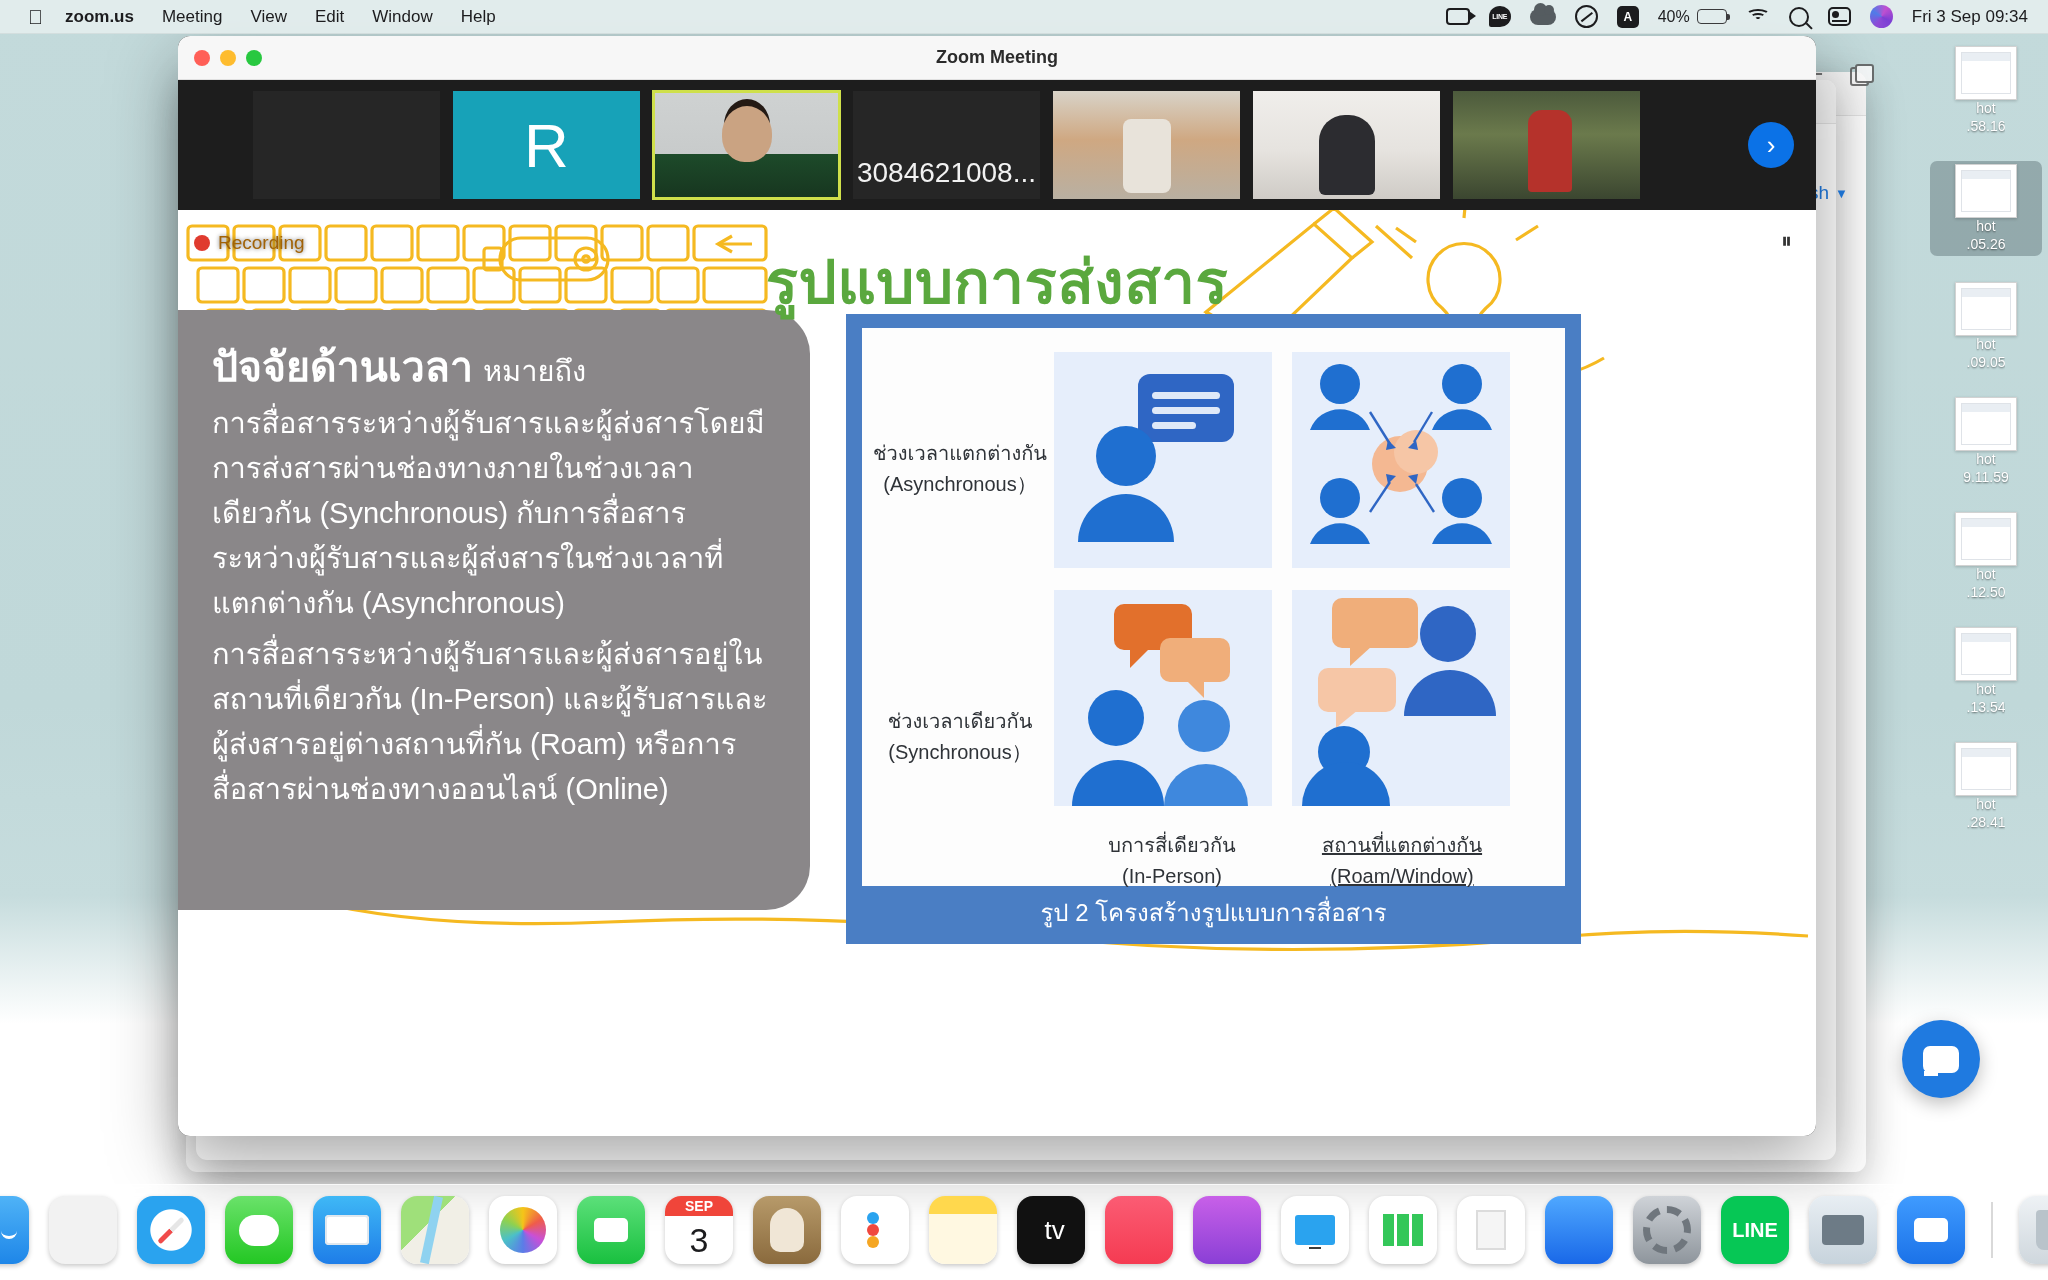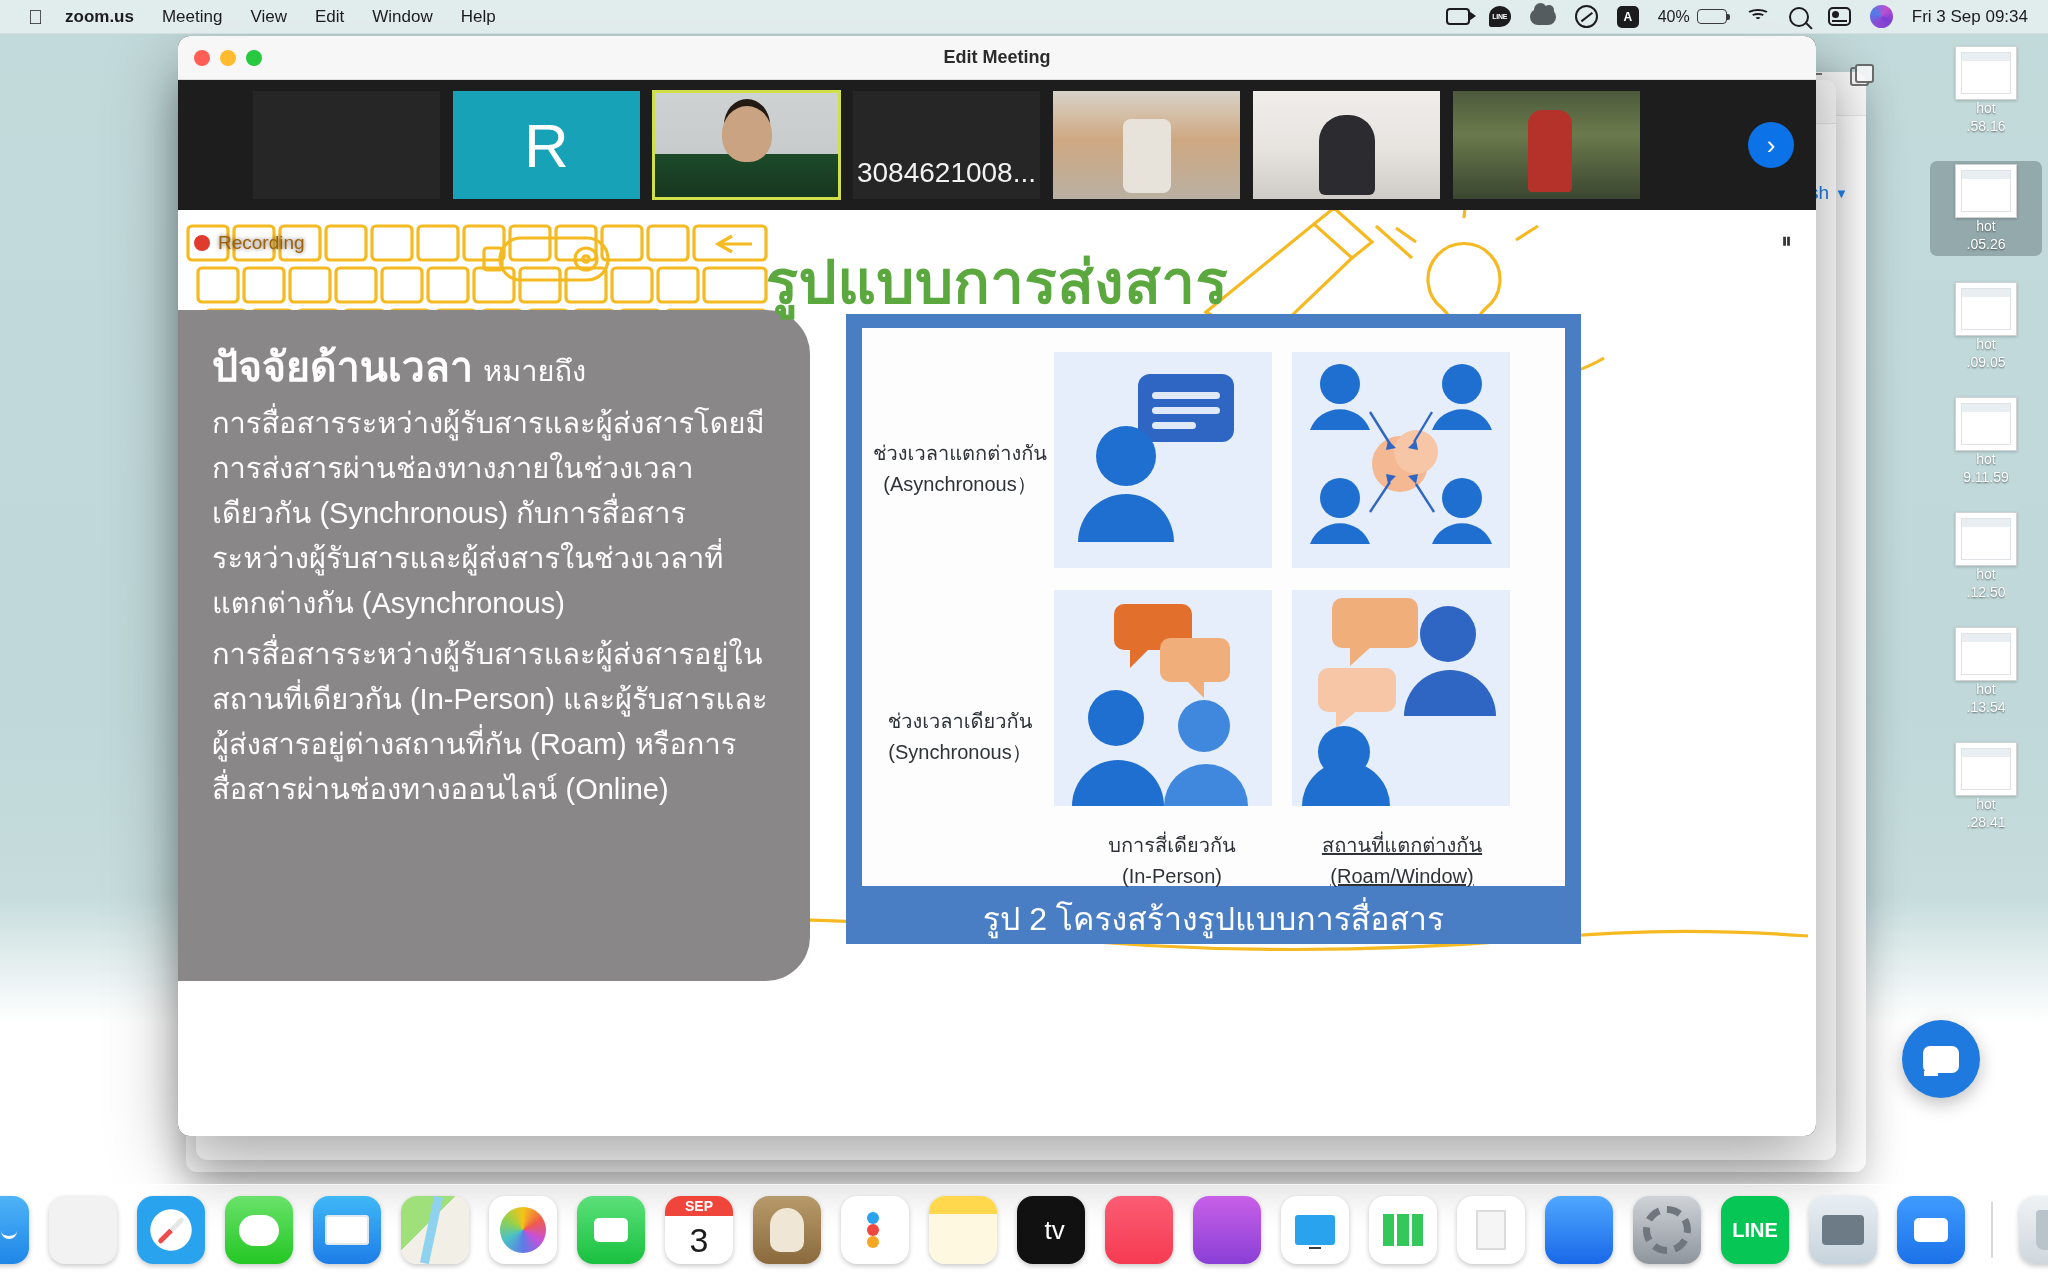--- a/index.html
+++ b/index.html
@@ -130,30 +130,30 @@
   .slide { position:relative; height:926px; background:#ffffff; overflow:hidden; }
   .doodle { position:absolute; inset:0; pointer-events:none; }
   .rec { position:absolute; left:16px; top:22px; display:flex; align-items:center; gap:8px; z-index:6;}
   .rec .dot { width:16px; height:16px; border-radius:50%; background:#e03b2f; }
   .rec .lbl { color:#a16207; font-size:19px; text-shadow:0 0 4px rgba(0,0,0,.6); }
   .pause-ic { position:absolute; right:22px; top:18px; color:#333; font-size:22px; letter-spacing:2px; z-index:6;}
 
   .slide-title { position:absolute; left:0; right:0; top:24px; text-align:center;
      font-size:60px; font-weight:bold; color:#5aa83e; letter-spacing:.5px; z-index:5; }
 
-  .grey-card { position:absolute; left:0px; top:100px; width:632px; height:671px;
+  .grey-card { position:absolute; left:0px; top:100px; width:632px; height:600px;
      background:#8a8789; border-radius:0 44px 44px 0; padding:30px 34px 0 34px; color:#fff; z-index:4;}
   .gc-h { font-size:41px; font-weight:bold; line-height:1.35; }
   .gc-h .sub { font-size:29px; font-weight:normal; margin-left:10px; }
   .gc-p { font-size:29px; line-height:1.55; margin-top:6px; font-weight:400;}
 
   .diagram { position:absolute; left:668px; top:104px; width:735px; height:630px;
      background:#4a7ec4; padding:14px 16px 0 16px; z-index:4; }
   .dg-inner { background:#fdfdfd; width:100%; height:558px; position:relative; padding:14px; }
-  .dg-caption { color:#fff; font-size:32px; text-align:center; margin-top:7px; }
+  .dg-caption { color:#fff; font-size:24px; text-align:center; margin-top:7px; }
 
   .dg-label { position:absolute; font-size:20px; color:#2f3338; text-align:center; line-height:1.55; }
   .dg-l1 { left:8px; top:110px; width:180px; }
   .dg-l2 { left:8px; top:378px; width:180px; }
   .dg-b1 { left:200px; bottom:-6px; width:220px; }
   .dg-b2 { left:430px; bottom:-6px; width:220px;text-decoration:underline; }
 
   .cell { position:absolute; width:218px; height:216px; background:#e6eefb; }
   .c11 { left:192px; top:24px; } .c12 { left:430px; top:24px; }
   .c21 { left:192px; top:262px; } .c22 { left:430px; top:262px; }
@@ -306,21 +306,21 @@
   </div>
 
 <div class="zoomwin">
 
   <div class="zoom-title">
     <div class="traffic">
       <span class="tl r"></span>
       <span class="tl y"></span>
       <span class="tl g"></span>
     </div>
-    <div class="ttl">Edit Meeting</div>
+    <div class="ttl">Zoom Meeting</div>
   </div>
 
   <div class="strip">
     <div class="tile-sep"></div>
     <div class="tile" style="margin-left:62px"></div>
     <div class="tile-sep"></div>
     <div class="tile avatar">
       <span>R</span>
     </div>
     <div class="tile-sep"></div>

